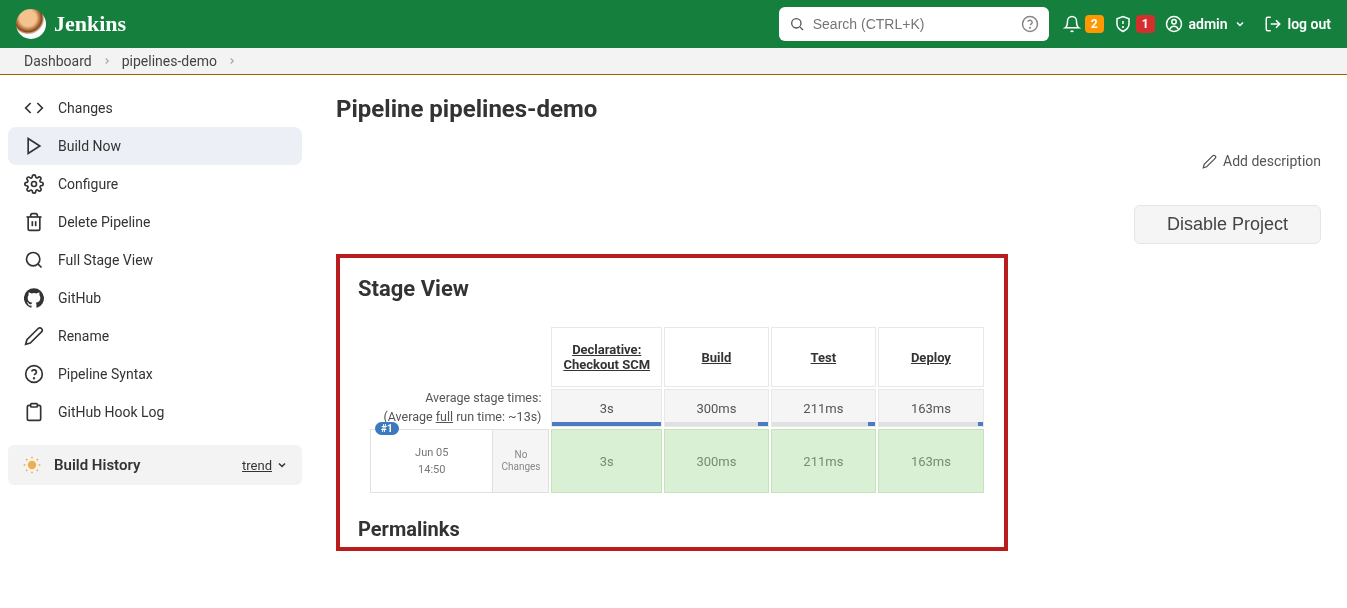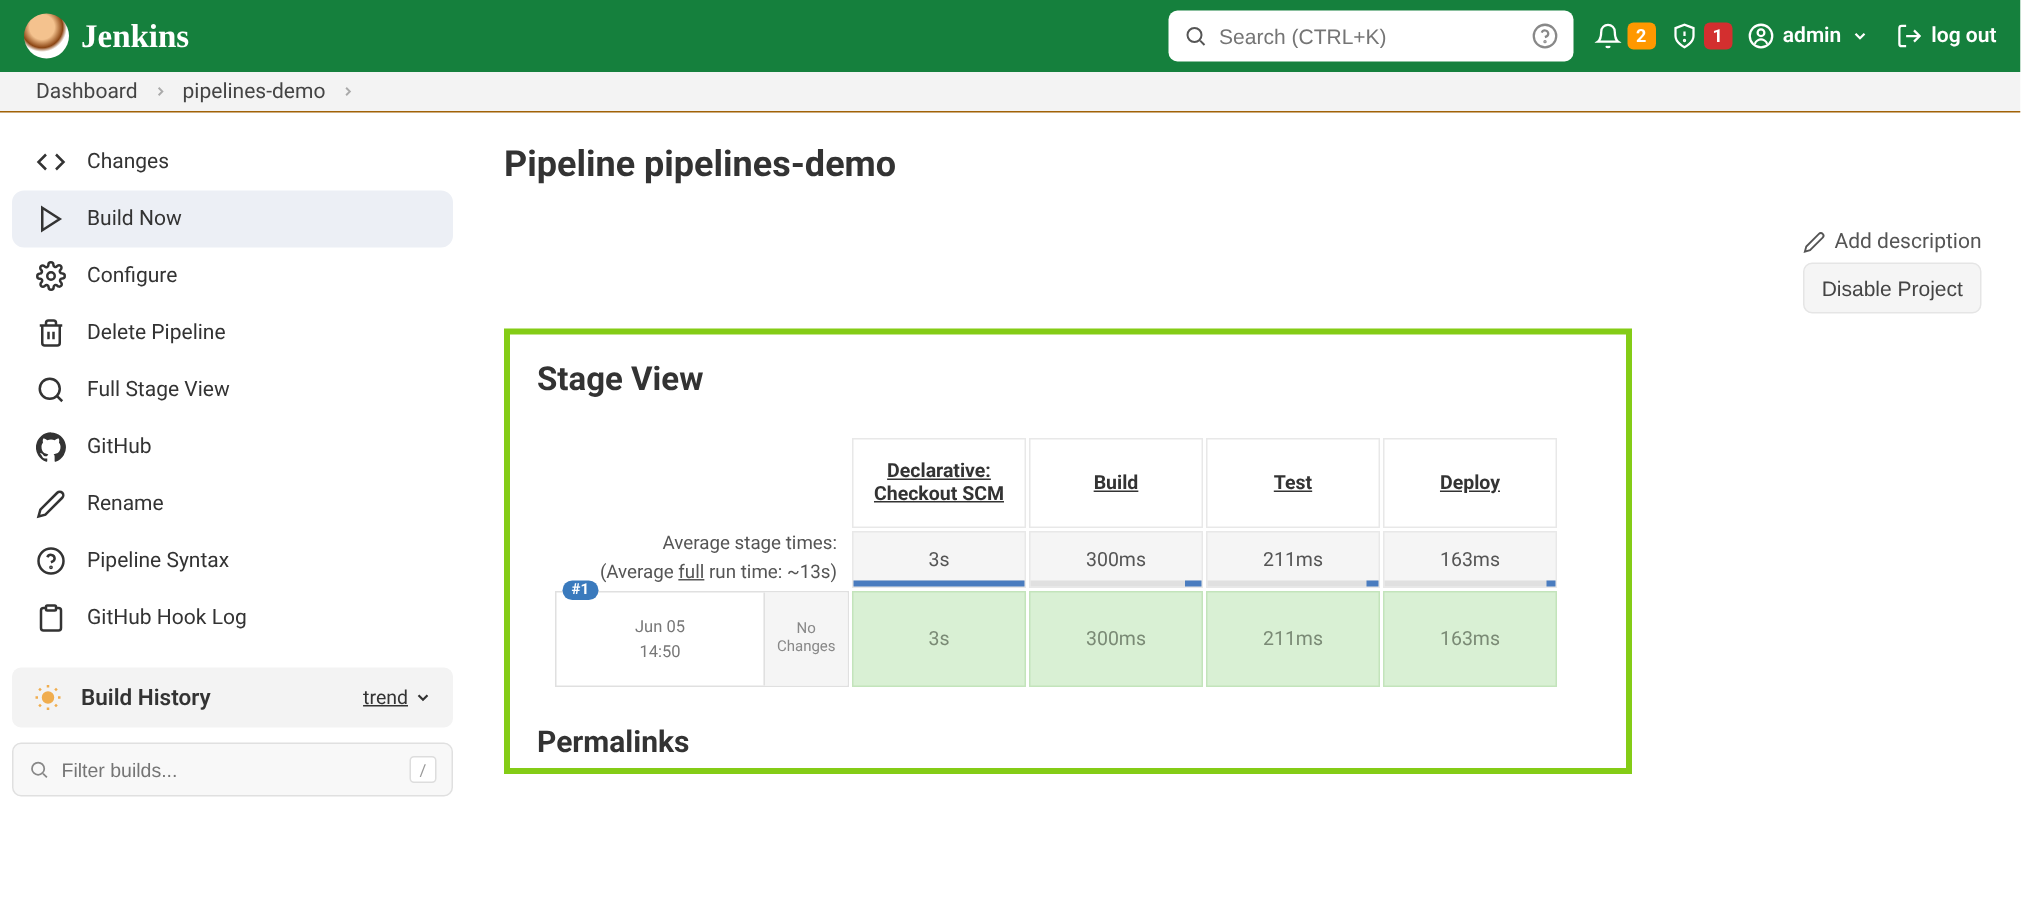--- a/index.html
+++ b/index.html
@@ -40,26 +40,26 @@
 .bh-trend { display: flex; align-items: center; gap: 4px; color: #333; text-decoration: underline; cursor: pointer; font-size: 13px; }
 
 .filter-box { margin-top: 10px; background: #f8f8f8; border: 1px solid #e0e0e0; border-radius: 6px; height: 36px; display: flex; align-items: center; padding: 0 10px; position: relative; }
 .filter-input { border: none; outline: none; background: transparent; flex: 1; margin-left: 8px; font-size: 13px; color: #777; }
 .filter-key { background: #fff; border: 1px solid #ddd; border-radius: 3px; width: 18px; height: 18px; display: flex; align-items: center; justify-content: center; font-size: 11px; color: #999; }
 
 
 .content { flex: 1; padding: 20px 26px; }
 .page-title { font-size: 24px; font-weight: 700; margin-bottom: 30px; }
 .add-desc { display: flex; align-items: center; gap: 6px; color: #555; cursor: pointer; font-size: 14px; }
-.disable-btn { background: #f5f5f5; border: 1px solid #e5e5e5; border-radius: 6px; padding: 8px 4px; cursor: pointer; font-size: 14px; color: #444; margin-top: 4px; }
+.disable-btn { background: #f5f5f5; border: 1px solid #e5e5e5; border-radius: 6px; padding: 8px 32px; cursor: pointer; font-size: 18px; color: #444; margin-top: 22px; }
 .actions-wrap { display:flex; justify-content:flex-end; margin-bottom: 10px;}
-.actions-col { display:flex; flex-direction:column; gap:2px;}
-
-
-.highlight-box { border: 4px solid #84cc16; padding: 18px 18px 6px 18px; width: 752px; margin-top: 8px; }
+.actions-col { display:flex; flex-direction:column; align-items:flex-end; gap:14px;}
+
+
+.highlight-box { border: 4px solid #b91c1c; padding: 18px 18px 6px 18px; width: 672px; margin-top: 8px; }
 .section-title { font-size: 22px; font-weight: 700; margin-bottom: 24px; }
 
 .stage-table { border-collapse: separate; border-spacing: 2px; }
 .stage-table th, .stage-table td { text-align: center; vertical-align: middle; }
 .stage-head th.stage-col { width: 116px; height: 60px; background: #fff; border: 1px solid #e8e8e8; font-size: 13px; font-weight: 700; color: #333; padding: 4px; text-decoration: underline; }
 .stage-head th.stage-col:first-of-type { border-left: 1px solid #e8e8e8; }
 .stage-head th.label-col { width: 196px; text-align: right; font-weight: 400; font-size: 12px; color: #666; padding-right: 8px; height:60px; vertical-align: bottom; padding-bottom: 0;}
 .avg-row td.label-col { text-align: right; font-size: 12.5px; color: #555; padding-right: 8px; line-height: 1.5; }
 .avg-row td.stage-col { width: 116px; background: #f5f5f5; border: 1px solid #e8e8e8; height: 38px; font-size: 13px; color: #555; position: relative; }
 .avg-bar { position: absolute; bottom: 0; left: 0; right: 0; height: 4px; background: #e0e0e0; }
@@ -229,28 +229,20 @@
         <span class="bh-title">Build History</span>
       </div>
       <div class="bh-trend">
         <span>trend</span>
         <svg width="12" height="12" viewBox="0 0 24 24" fill="none" stroke="#333" stroke-width="3">
             <polyline points="6 9 12 15 18 9"></polyline>
           </svg>
       </div>
     </div>
 
-    <div class="filter-box">
-      <svg width="14" height="14" viewBox="0 0 24 24" fill="none" stroke="#888" stroke-width="2">
-          <circle cx="11" cy="11" r="7"></circle>
-          <line x1="21" y1="21" x2="16.65" y2="16.65"></line>
-        </svg>
-      <input class="filter-input" placeholder="Filter builds..." style="">
-      <div class="filter-key">/</div>
-    </div>
   </div>
 
   <div class="content">
     <h1 class="page-title">Pipeline pipelines-demo</h1>
 
     <div class="actions-wrap">
       <div class="actions-col">
         <div class="add-desc">
           <svg width="15" height="15" viewBox="0 0 24 24" fill="none" stroke="#555" stroke-width="2">
               <path d="M17 3a2.8 2.8 0 014 4L7.5 20.5 2 22l1.5-5.5L17 3z"></path>

